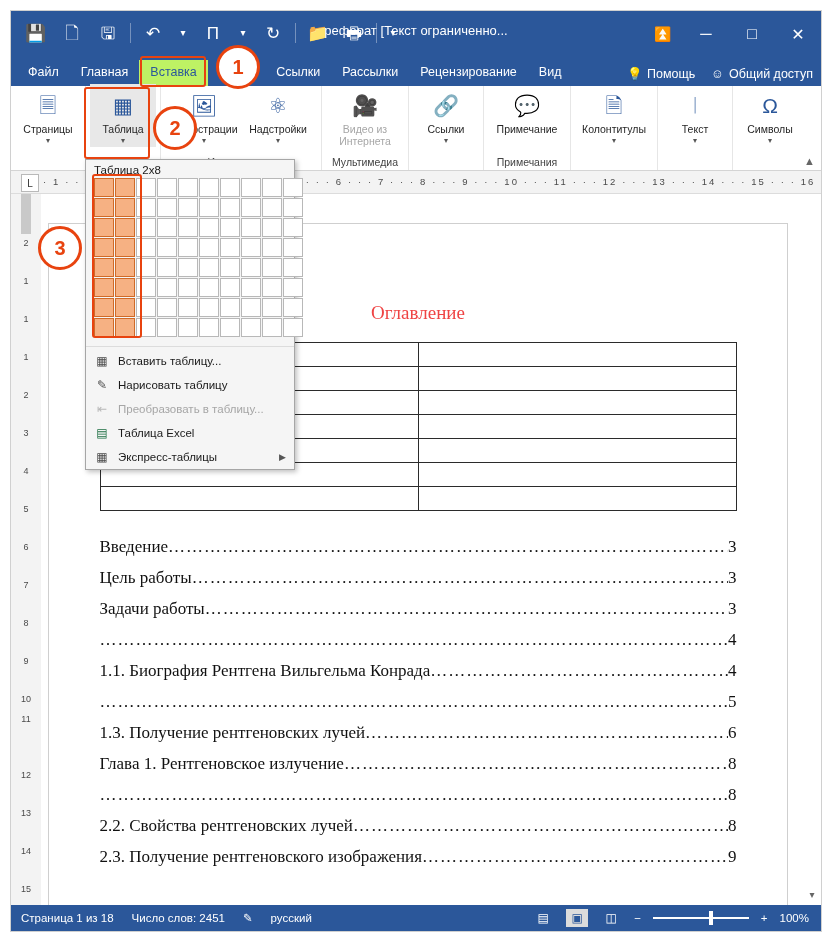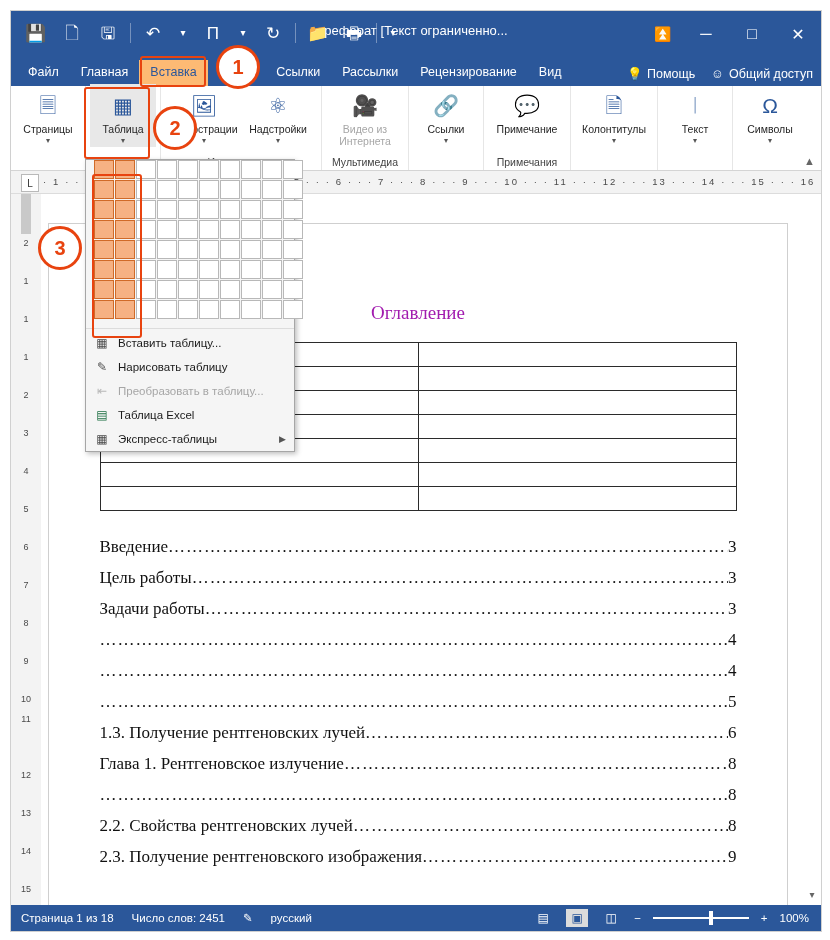--- a/index.html
+++ b/index.html
@@ -95,21 +95,21 @@
     padding-left: 6px;
     font-size: 12.5px;
   }
   .tab {
     padding: 5px 11px 7px 11px;
     color: #ffffff;
     white-space: nowrap;
   }
   .tab.file { background: #2b579a; }
   .tab.active {
-    background: #fdba74;
+    background: #bef264;
     color: #2b579a;
   }
   .tabs-right {
     position: absolute;
     right: 8px;
     bottom: 5px;
     display: flex;
     align-items: center;
     gap: 16px;
     font-size: 12.5px;
@@ -259,21 +259,21 @@
     top: 30px;
     width: 738px;
     height: 690px;
     background: #ffffff;
     box-shadow: 0 0 0 1px #cfcfcf;
   }
   .doc-heading {
     text-align: center;
     font-family: "Liberation Serif", serif;
     font-size: 19px;
-    color: #a21caf;
+    color: #ef4444;
     margin-top: 78px;
   }
   .doc-table {
     margin: 18px auto 0 auto;
     width: 637px;
     border-collapse: collapse;
   }
   .doc-table td {
     border: 1px solid #2b2b2b;
     height: 21px;
@@ -653,20 +653,21 @@
           <div class="toc-line">
             <span class="t">Задачи работы</span>
             <span class="dots">……………………………………………………………………………………………</span>
             <span class="pg">3</span>
           </div>
           <div class="toc-line">
             <span class="dots">……………………………………………………………………………………………</span>
             <span class="pg">4</span>
           </div>
           <div class="toc-line">
+            <span class="t">1.1. Биография Рентгена Вильгельма Конрада</span>
             <span class="dots">……………………………………………………………………………………………</span>
             <span class="pg">4</span>
           </div>
           <div class="toc-line">
             <span class="dots">……………………………………………………………………………………………</span>
             <span class="pg">5</span>
           </div>
           <div class="toc-line">
             <span class="t">1.3. Получение рентгеновских лучей</span>
             <span class="dots">……………………………………………………………………………………………</span>
@@ -690,20 +691,21 @@
             <span class="t">2.3. Получение рентгеновского изображения</span>
             <span class="dots">……………………………………………………………………………………………</span>
             <span class="pg">9</span>
           </div>
         </div>
       </div>
     </div>
   </div>
 
   <div class="tbl-menu">
+    <div class="tbl-menu-title">Таблица 2x8</div>
     <div class="grid">
 
       <div class="cell sel"></div>
         <div class="cell sel"></div>
         <div class="cell"></div>
         <div class="cell"></div>
         <div class="cell"></div>
         <div class="cell"></div>
         <div class="cell"></div>
         <div class="cell"></div>

